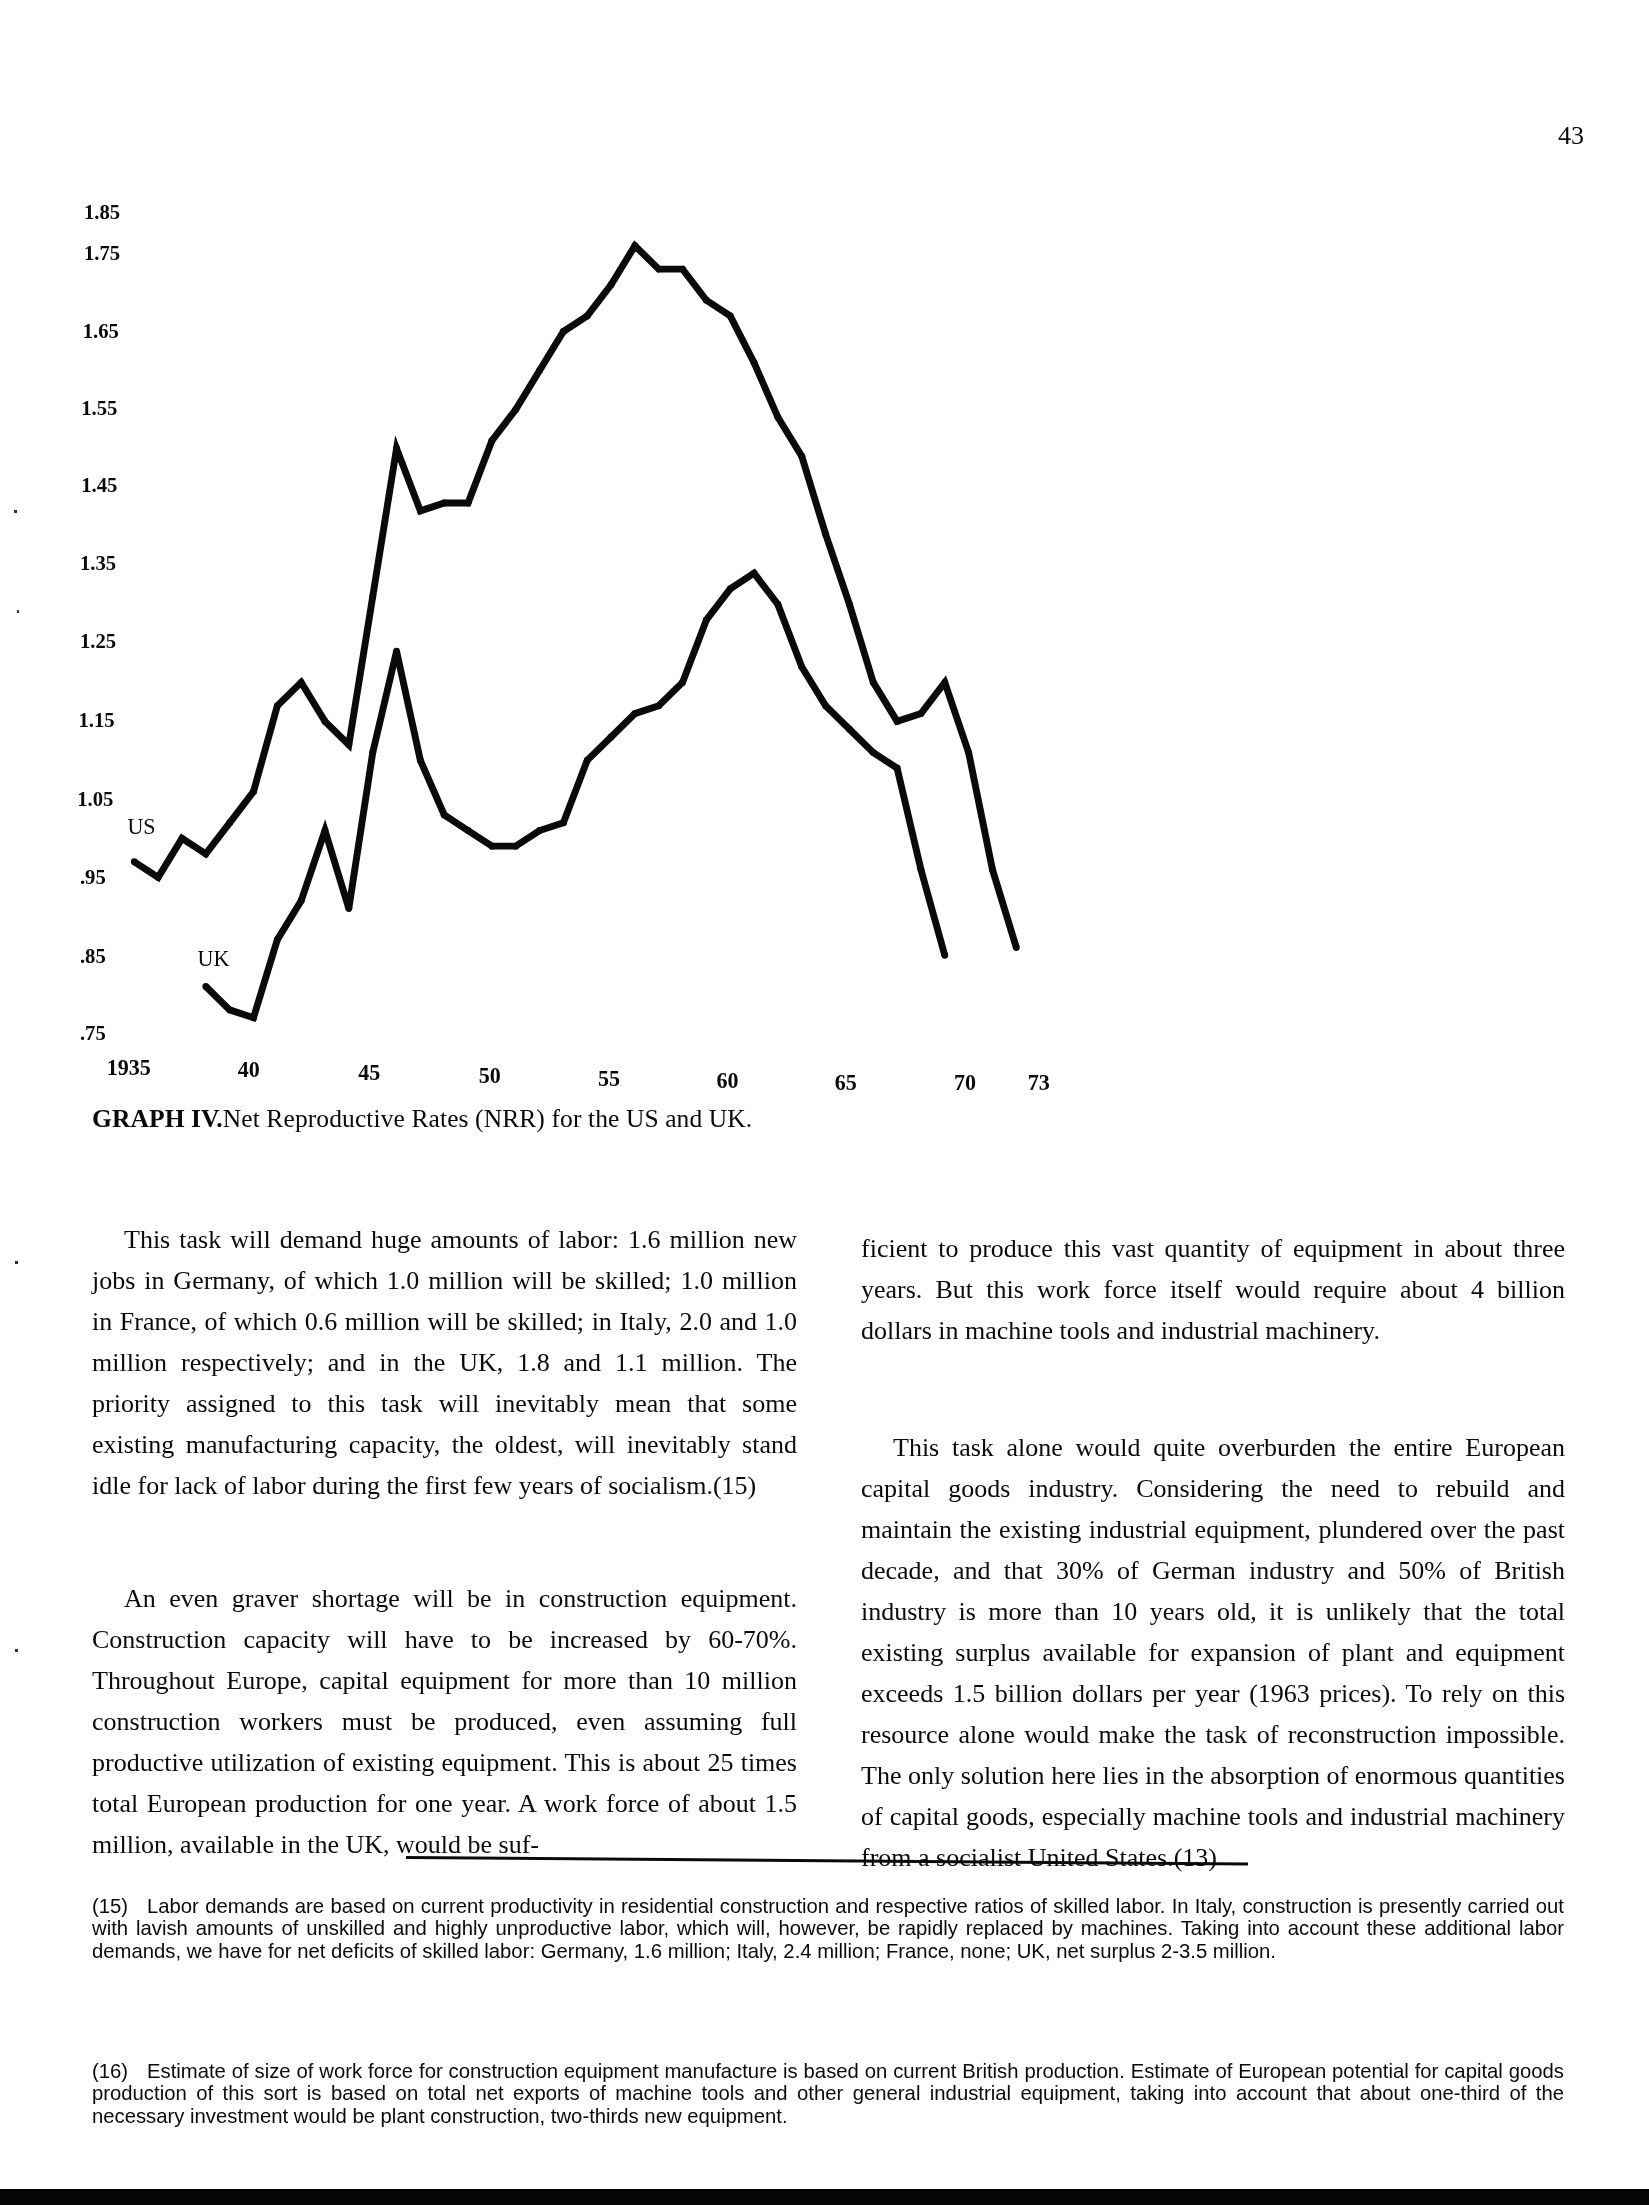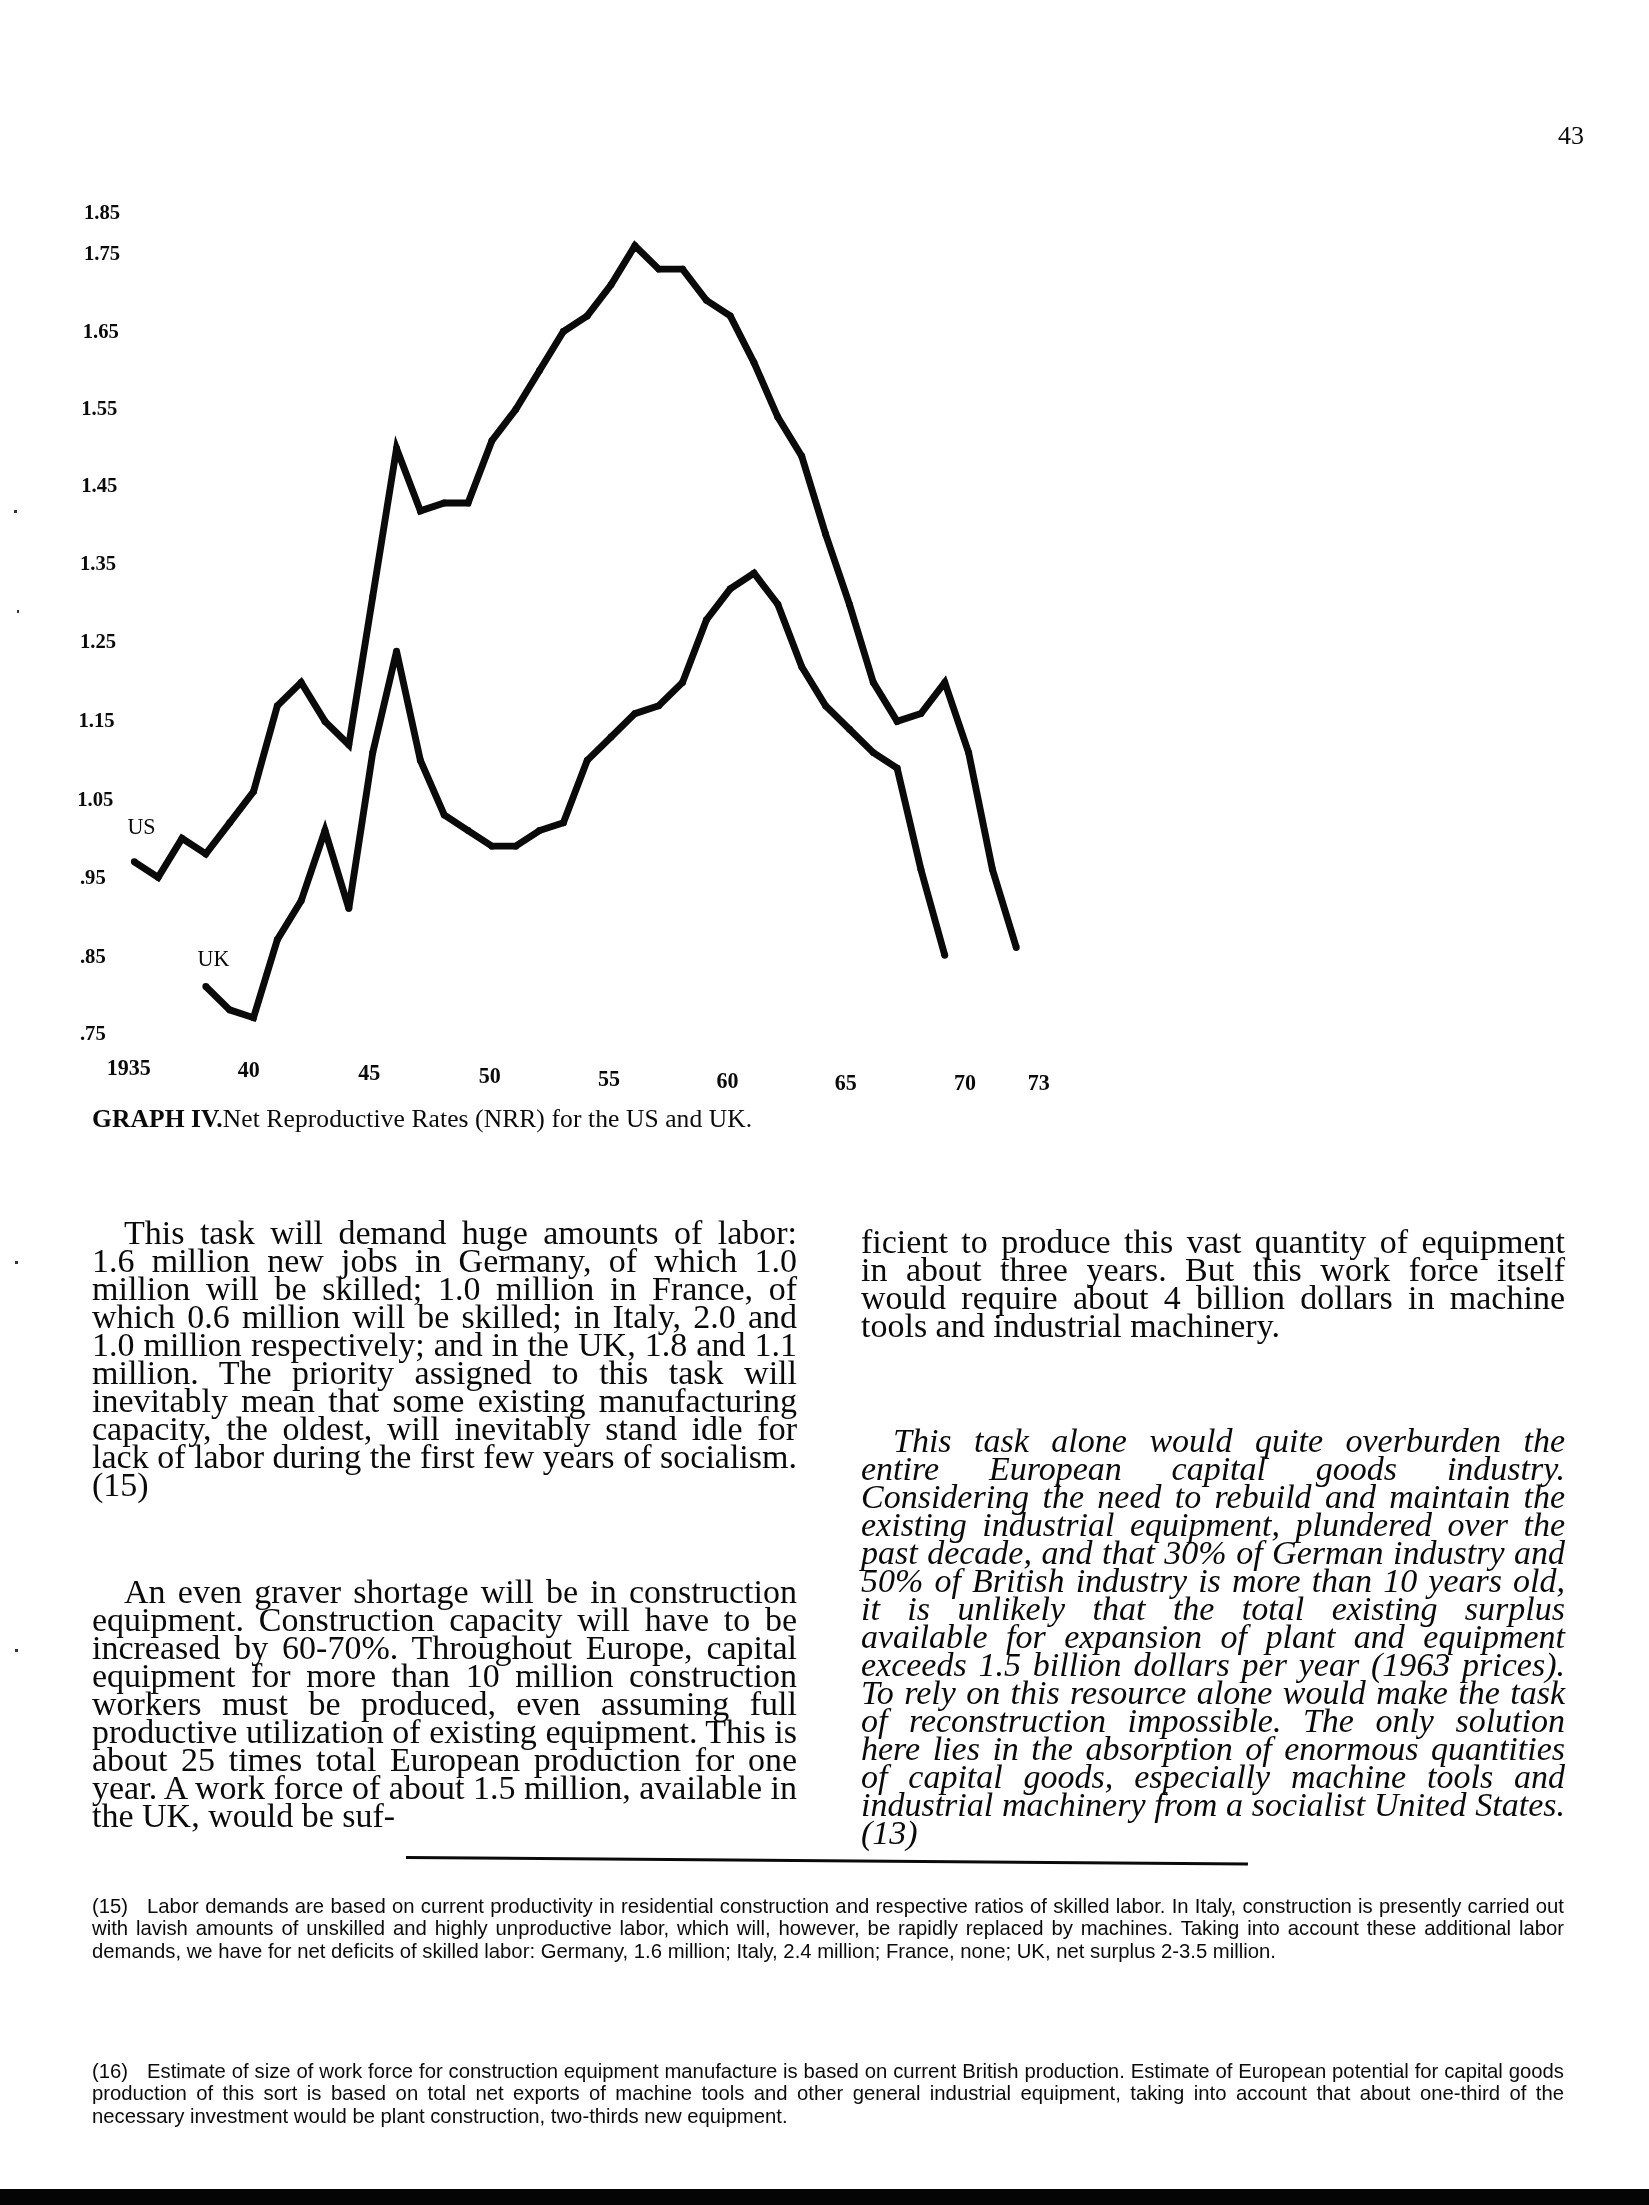--- a/index.html
+++ b/index.html
@@ -6,27 +6,27 @@
   body { width: 1649px; height: 2205px; position: relative; overflow: hidden;
          font-family: "Liberation Serif", "DejaVu Serif", serif; color: #0a0a0a; }
   .page-number { position: absolute; left: 1558px; top: 121px; font-size: 26px; }
   #chart { position: absolute; left: 0; top: 0; }
   .ytick { font-family: "Liberation Serif", serif; font-weight: bold; font-size: 30px; fill: #0a0a0a; }
   .xtick { font-family: "Liberation Serif", serif; font-weight: bold; font-size: 32px; fill: #0a0a0a; }
   .series-label { font-family: "Liberation Serif", serif; font-size: 32px; fill: #0a0a0a; }
   .series-line { fill: none; stroke: #0a0a0a; stroke-width: 10; stroke-linejoin: miter; stroke-linecap: butt; }
   .caption { position: absolute; left: 92px; top: 1104px; font-size: 25.5px; letter-spacing: 0.1px; }
   .caption b { font-weight: bold; }
-  .col { position: absolute; font-size: 34px; line-height: 28px; text-align: justify; }
+  .col { position: absolute; font-size: 26px; line-height: 41px; text-align: justify; }
   .col p { margin: 0; text-indent: 32px; }
   .col p.cont { text-indent: 0; }
   .col-left-1 { left: 92px; top: 1219px; width: 705px; }
   .col-left-2 { left: 92px; top: 1578px; width: 705px; }
   .col-right-1 { left: 861px; top: 1228px; width: 704px; }
-  .col-right-2 { left: 861px; top: 1427px; width: 704px; font-style: italic; }
+  .col-right-2 { left: 861px; top: 1427px; width: 704px; }
   .divider { position: absolute; left: 406px; top: 1856px; width: 842px; height: 3.4px; background: #0a0a0a; transform: rotate(0.45deg); transform-origin: left center; }
   .footnote { position: absolute; left: 92px; width: 1472px; font-family: "Liberation Sans", "DejaVu Sans", sans-serif;
               font-size: 20.3px; line-height: 22.4px; text-align: justify; }
   .footnote .fn-num { display: inline-block; width: 55px; }
   .fn-15 { top: 1895px; }
   .fn-16 { top: 2024px; margin-top: 36px; }
   .bottom-bar { position: absolute; left: 0; top: 2189px; width: 1649px; height: 16px; background: #050505; }
   .margin-mark { position: absolute; width: 2.8px; height: 3.4px; background: #333; }
 </style>
 </head>

